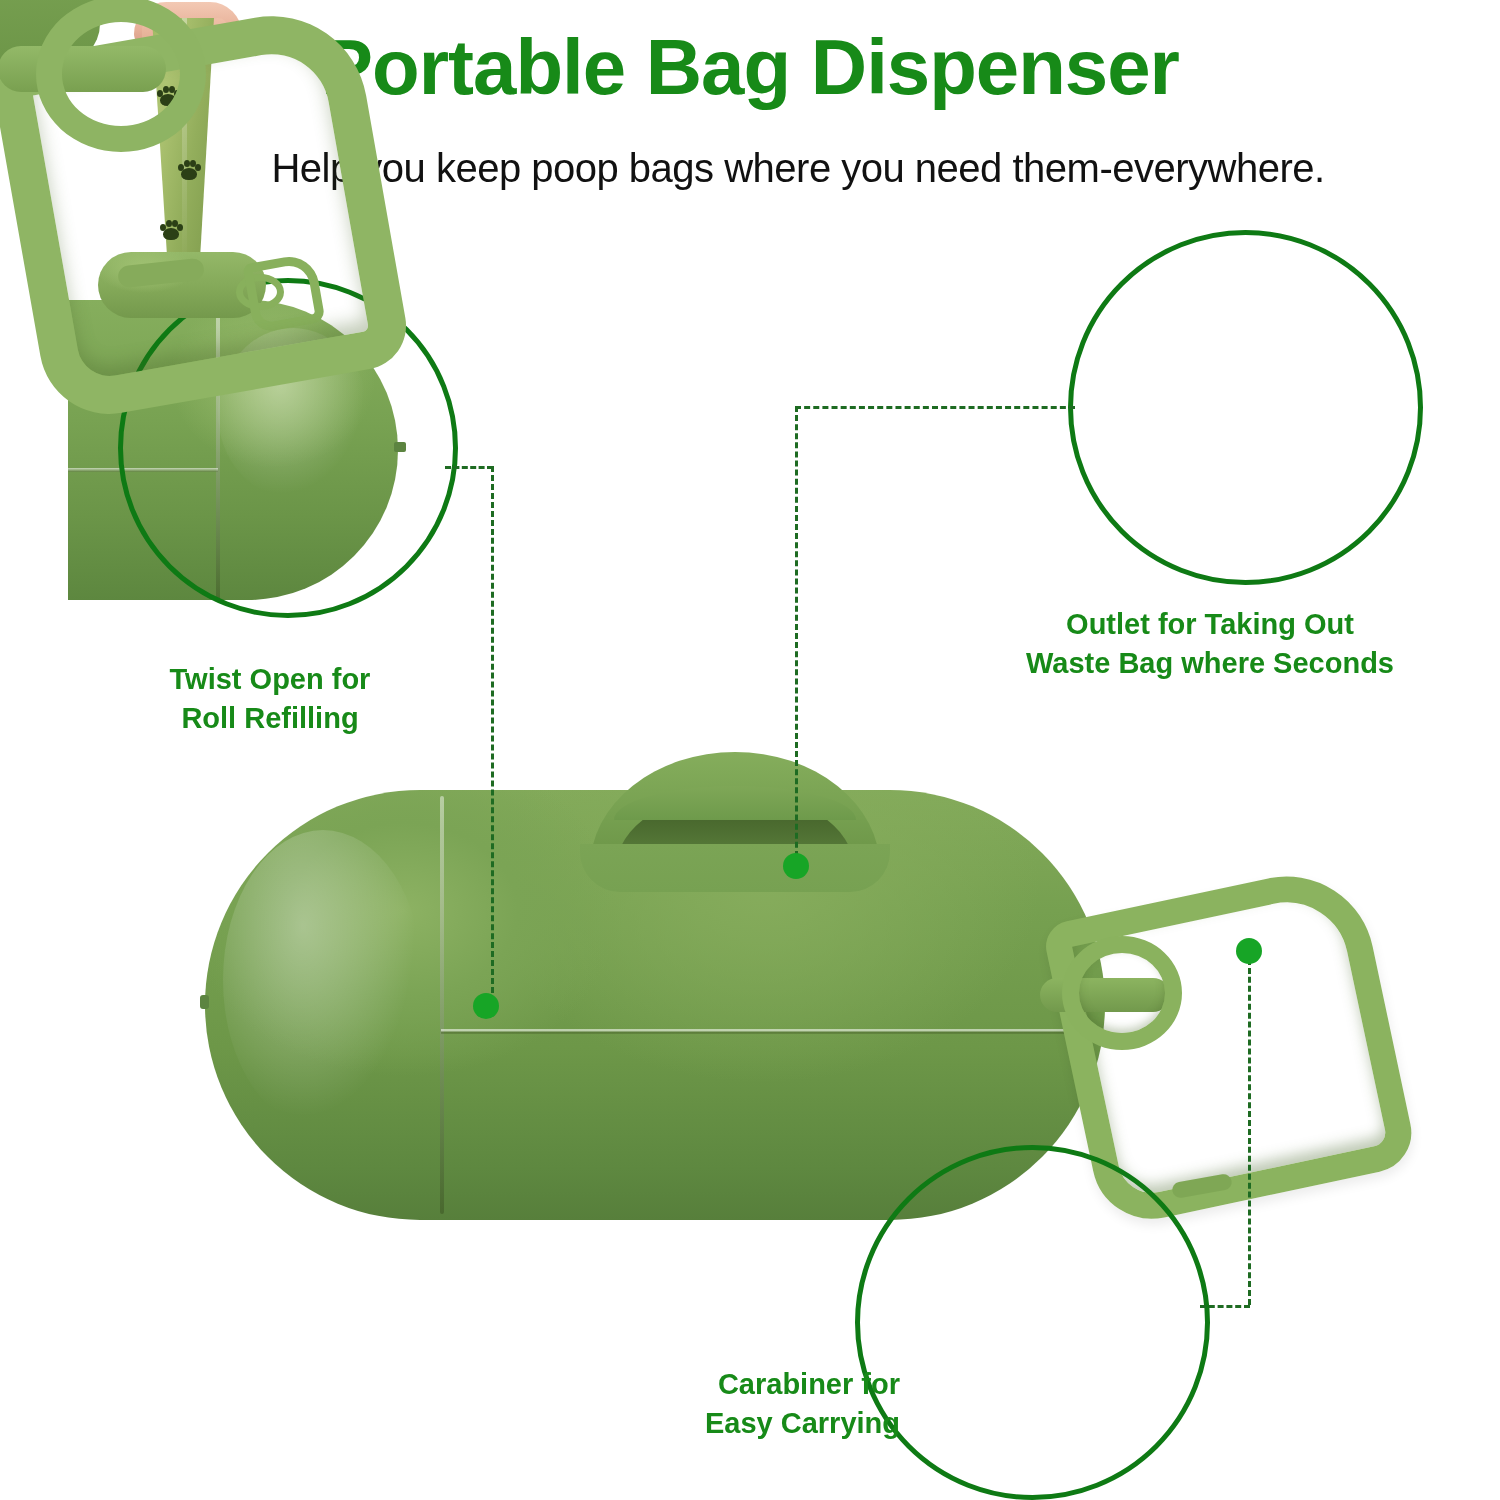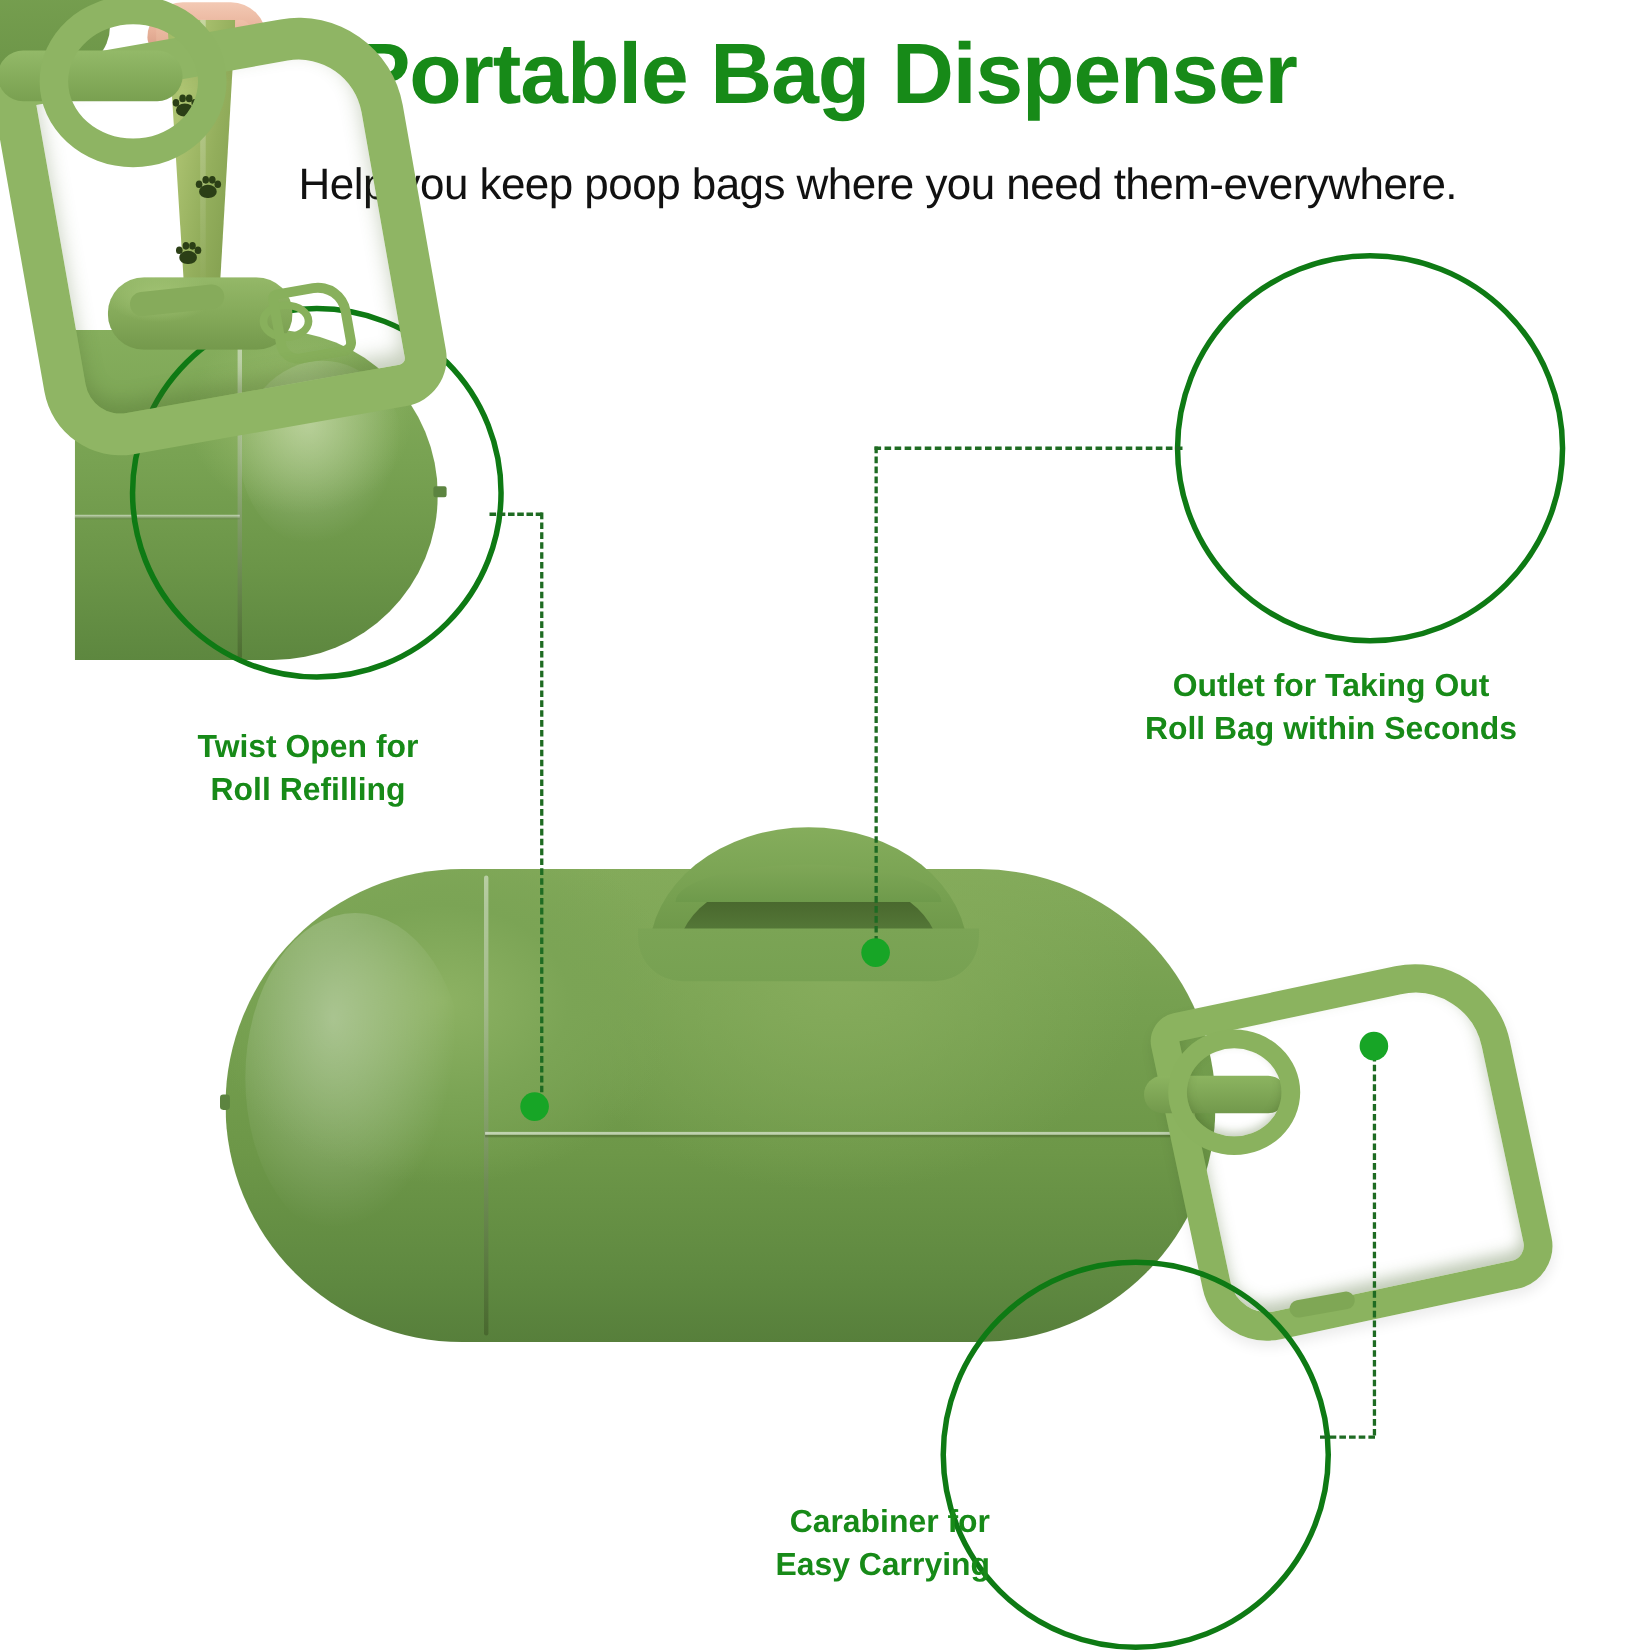--- a/index.html
+++ b/index.html
@@ -17,21 +17,21 @@
   #subtitle{
     position:absolute;left:0;top:148px;width:1500px;text-align:center;
     font-size:40px;color:#111;letter-spacing:-0.5px;line-height:1;margin-left:48px;
   }
 
   
   .callout-label{
     position:absolute;text-align:center;color:#178A18;
     font-size:29px;font-weight:bold;line-height:1.35;white-space:pre-line;
   }
-  #label-twist{left:70px;top:660px;width:420px;}
+  #label-twist{left:60px;top:660px;width:420px;}
   #label-outlet{left:940px;top:605px;width:540px;}
   #label-carabiner{left:520px;top:1365px;width:380px;text-align:right;}
 
   
   .circle{
     position:absolute;border-radius:50%;
     border:5px solid #0E7A14;box-sizing:border-box;
   }
   #circle-twist{left:118px;top:278px;width:340px;height:340px;}
   #circle-outlet{left:1068px;top:230px;width:355px;height:355px;}
@@ -314,21 +314,21 @@
     <div id="mini-dispenser"></div>
     <div id="mini-seam"></div>
     <div id="mini-link"></div>
     <div id="mini-cara"></div>
   </div>
   <div id="circle-outlet" class="circle"></div>
   <div class="dash-h" style="left:795px;top:406px;width:280px;"></div>
   <div class="dash-v" style="left:795px;top:406px;height:460px;"></div>
   <div class="dot" style="left:783px;top:853px;width:26px;height:26px;"></div>
   <div id="label-outlet" class="callout-label">Outlet for Taking Out
-Roll Bag within Seconds</div>
+Waste Bag where Seconds</div>
 
   <div id="clip-carabiner">
     <div id="cc-wrap">
       <div id="cc-body"></div>
       <div id="cc-ring"></div>
       <div id="cc-gate"></div>
       <div id="cc-collar"></div>
       <div id="cc-loop"></div>
     </div>
   </div>

